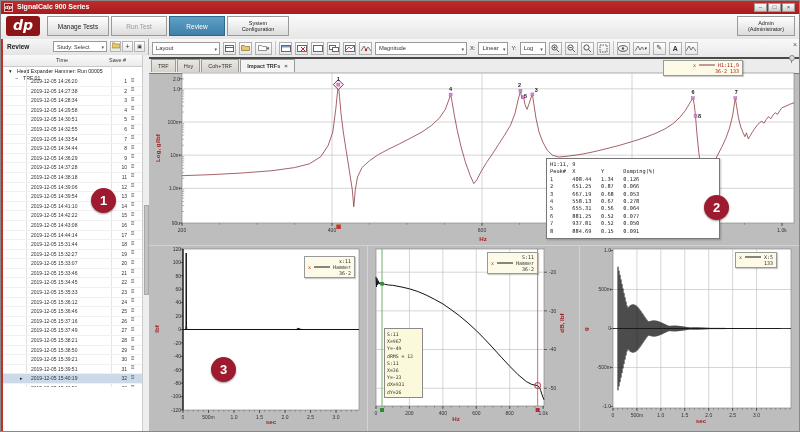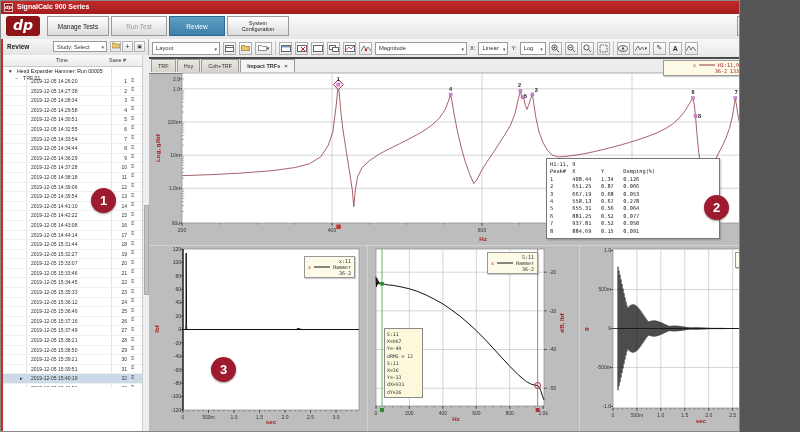--- a/index.html
+++ b/index.html
@@ -1,16 +1,16 @@
 <!DOCTYPE html>
 <html><head>
 <meta charset="utf-8">
 <style>
   html,body{margin:0;padding:0;background:#555;}
-  #app{position:relative;width:740px;height:432px;background:#1d4ed8;overflow:hidden;
+  #app{position:relative;width:800px;height:432px;background:#1d4ed8;overflow:hidden;
        font-family:"Liberation Sans","DejaVu Sans",sans-serif;border:1px solid #888;box-sizing:border-box;}
   
   .titlebar{position:absolute;left:0;top:0;width:800px;height:13px;background:linear-gradient(#c22a2a,#a31d1f);color:#fff;}
   .titlebar .tb-ico{position:absolute;left:3px;top:2px;width:9px;height:9px;background:#8d1518;border:1px solid #e9b8b8;box-sizing:border-box;
        color:#fff;font:italic bold 5px "DejaVu Sans",sans-serif;text-align:center;line-height:7px;}
   .titlebar .tb-title{position:absolute;left:16px;top:2px;font-size:7px;font-weight:bold;}
   .winbtn{position:absolute;top:2px;width:13px;height:9px;background:linear-gradient(#fdfdfd,#cfcfcf);border:1px solid #9a9a9a;
        box-sizing:border-box;color:#444;font-size:6px;line-height:7px;text-align:center;}
   
   .ribbon{position:absolute;left:0;top:13px;width:800px;height:25px;background:linear-gradient(#fbfbfb,#e6e6e6);border-bottom:1px solid #c3c3c3;}

